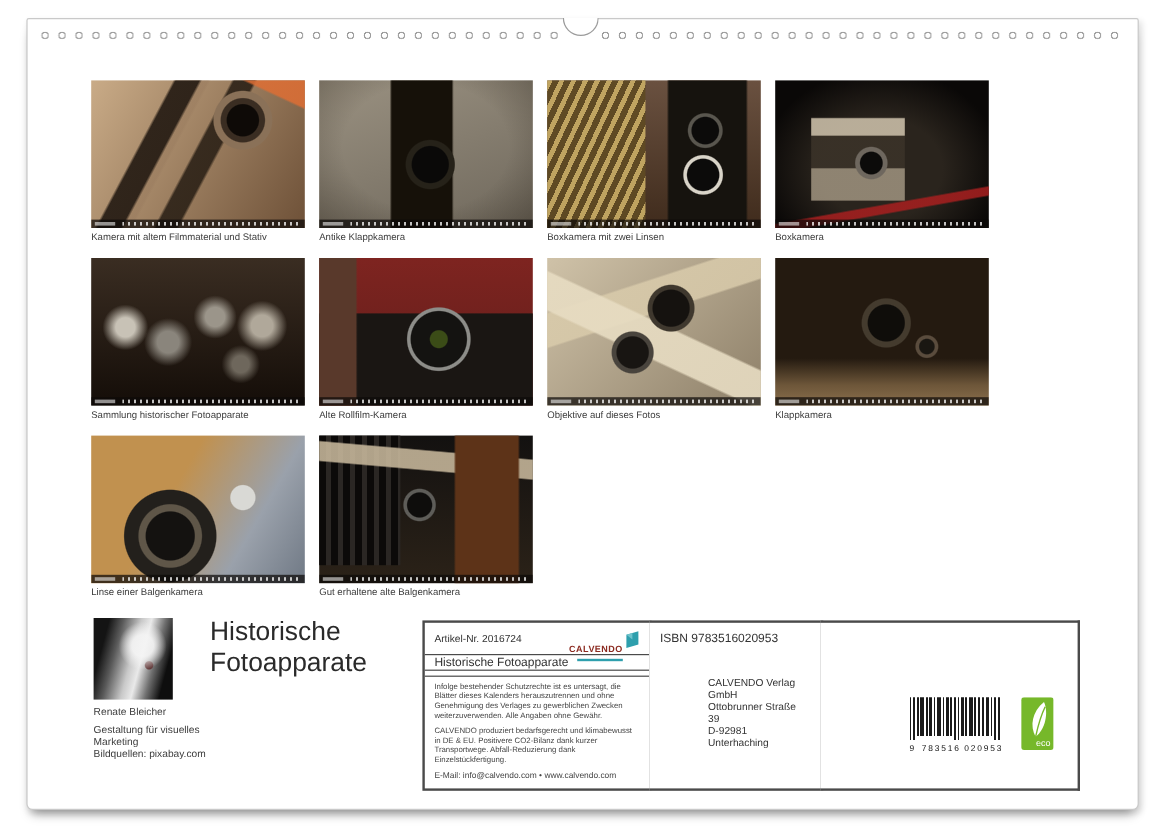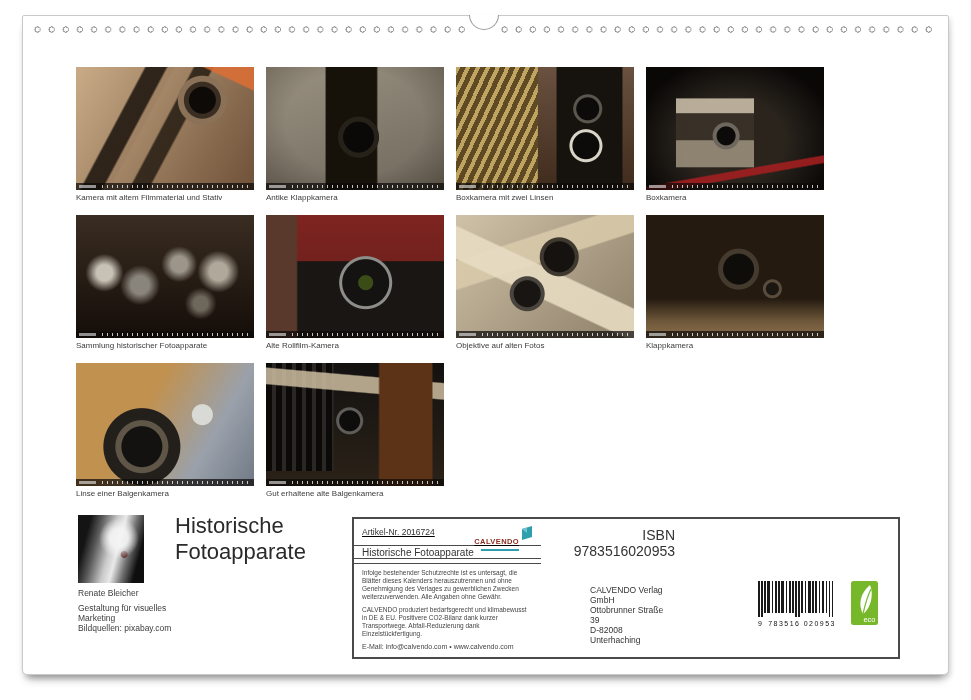--- a/index.html
+++ b/index.html
@@ -101,28 +101,28 @@
       radial-gradient(circle at 62% 34%,rgba(245,245,245,.9) 0 9px,rgba(0,0,0,0) 20px),
       radial-gradient(circle at 70% 58%,rgba(90,40,40,.8) 0 3px,rgba(0,0,0,0) 4px),
       linear-gradient(105deg,#141414 0 16%,#5a5a5a 30%,#c9c9c9 48%,#e9e9e9 58%,#6f6f6f 72%,#0e0e0e 86%);}
   .author-text{position:absolute;left:55px;top:572px;width:118px;font-size:8.5px;line-height:10px;color:#3c3c3c;}
   .author-name{margin-bottom:5px;}
   .big-title{position:absolute;left:152px;top:497px;width:215px;font-size:22px;line-height:26px;color:#2a2a2a;}
   .box{position:absolute;top:501px;height:142px;border:2px solid #4a4a4a;box-sizing:border-box;background:#fff;}
   .box1{left:329px;width:191px;display:flex;flex-direction:column;}
   .box2{left:518px;width:145px;border-left:none;padding:8px 9px;box-sizing:border-box;}
   .box3{left:661px;width:216px;border-left:none;}
-  .b1-head{height:26px;border-bottom:1.5px solid #4a4a4a;display:flex;align-items:center;justify-content:space-between;padding:0 8px;text-decoration:underline;}
+  .b1-head{height:26px;border-bottom:1.5px solid #4a4a4a;display:flex;align-items:center;justify-content:space-between;padding:0 8px;}
   .artikel{font-size:8.5px;color:#333;}
   .b1-title{height:25px;border-bottom:1.5px solid #4a4a4a;display:flex;align-items:center;padding:0 8px;font-size:10px;color:#333;}
   .b1-spacer{height:8px;border-bottom:1.5px solid #4a4a4a;}
   .b1-body{flex:1;display:flex;flex-direction:column;padding:5px 8px 4px;}
   .legal{font-size:6.5px;line-height:8px;color:#444;margin:0 0 5px;}
   .email{font-size:7px;color:#444;margin-top:auto;padding-bottom:3px;}
-  .isbn{font-size:14px;color:#333;text-align:right;}
+  .isbn{font-size:10px;color:#333;}
   .address{margin-top:26px;font-size:8.5px;line-height:10px;color:#333;margin-left:40px;}
   .brand-logo{display:flex;align-items:center;gap:2px;}
   .brand-text{text-align:right;margin-top:17px;}
   .brand-name{font-size:7.5px;font-weight:bold;letter-spacing:.4px;color:#8c2b21;line-height:8px;}
   .brand-tagline{height:2px;width:38px;margin-left:auto;background:#2e9fad;margin-top:1px;}
   .barcode-wrap{position:absolute;left:74px;top:62px;width:78px;}
   .barcode-digits{display:flex;font-size:7px;color:#111;margin-top:-1px;}
   .bd-left{width:7px;}
   .bd-mid{flex:1;text-align:center;letter-spacing:1.5px;}
   .bd-right{text-align:right;letter-spacing:1.5px;}
@@ -171,21 +171,21 @@
     <div class="tile">
       <div class="photo p8">
           <div class="strip"></div>
         </div>
       <div class="caption">Alte Rollfilm-Kamera</div>
     </div>
     <div class="tile">
       <div class="photo p9">
           <div class="strip"></div>
         </div>
-      <div class="caption">Objektive auf alten Fotos</div>
+      <div class="caption">Objektive auf dieses Fotos</div>
     </div>
     <div class="tile">
       <div class="photo p10">
           <div class="strip"></div>
         </div>
       <div class="caption">Klappkamera</div>
     </div>
     <div class="tile">
       <div class="photo p11">
           <div class="strip"></div>
@@ -230,21 +230,21 @@
       <p class="legal">CALVENDO produziert bedarfsgerecht und klimabewusst in DE &amp; EU. Positivere CO2-Bilanz dank kurzer Transportwege. Abfall-Reduzierung dank Einzelstückfertigung.</p>
       <div class="email">E-Mail: info@calvendo.com • www.calvendo.com</div>
     </div>
   </div>
 
   <div class="box box2">
     <div class="isbn">ISBN 9783516020953</div>
     <div class="address">
       <div>CALVENDO Verlag GmbH</div>
       <div>Ottobrunner Straße 39</div>
-      <div>D-82008 Unterhaching</div>
+      <div>D-92981 Unterhaching</div>
     </div>
   </div>
 
   <div class="box box3">
     <div class="barcode-wrap">
       <svg width="78" height="36" viewBox="0 0 78 36" shape-rendering="crispEdges">
         <g fill="#1a1a1a">
           <rect x="0" y="0" width="1.5" height="36"></rect>
             <rect x="3" y="0" width="1.5" height="36"></rect>
           <rect x="6" y="0" width="1.5" height="32"></rect>

